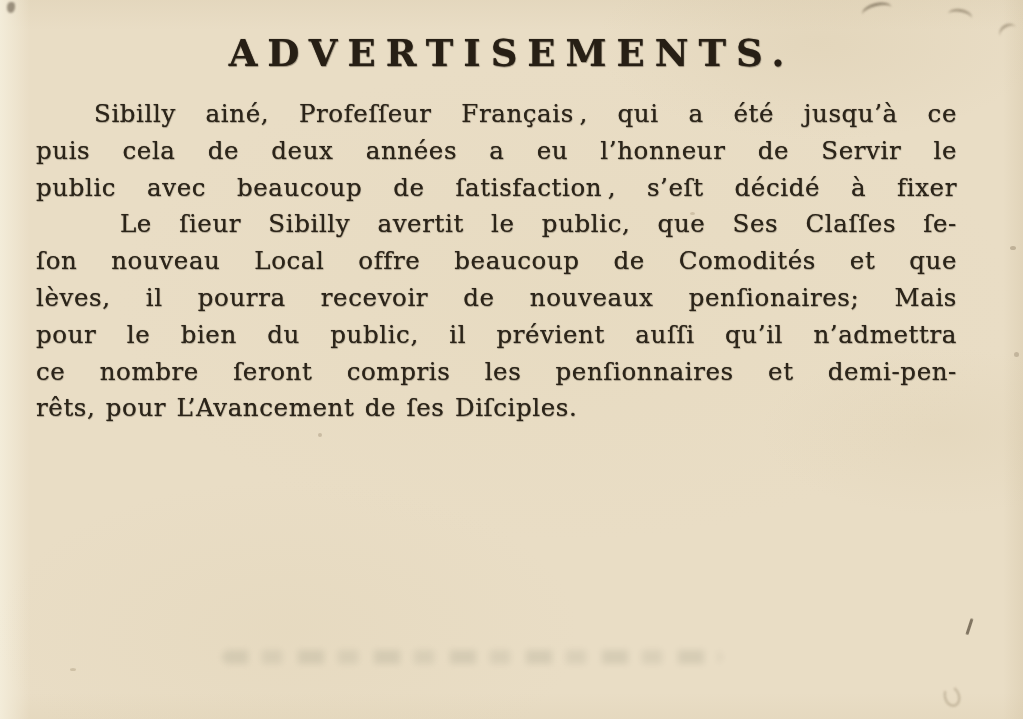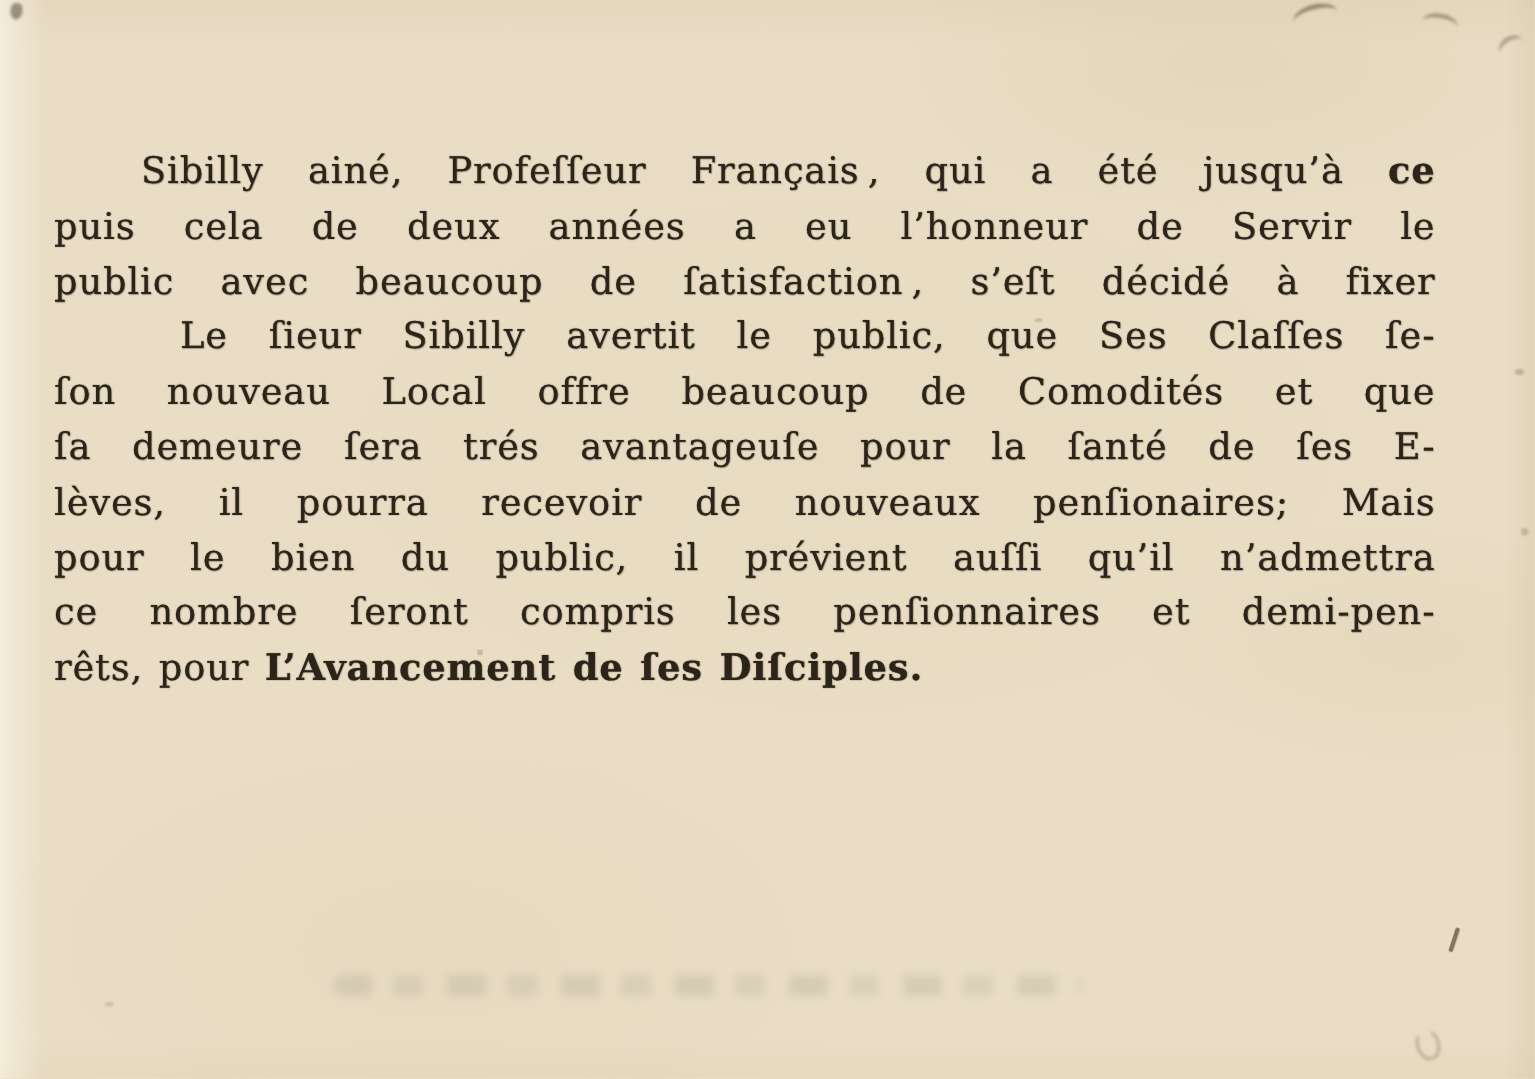--- a/index.html
+++ b/index.html
@@ -33,21 +33,21 @@
     font-size:24.5px; line-height:36.8px;
     letter-spacing:0.6px; word-spacing:2px;
     text-align:justify; text-align-last:justify;
     white-space:normal;
     color:#2b2419;
     text-shadow:0 0 0.8px rgba(43,36,25,0.7), 0.5px 0.6px 0.7px rgba(43,36,25,0.28);
   }
   .line.last { text-align-last:left; }
   .p0 .line.first { text-indent:58px; }
   .p1 .line.first { text-indent:84px; }
-  .b { font-weight:bold; }
+  .b { font-weight:normal; }
 
   
   .ghost-line {
     position:absolute; left:222px; top:650px; width:500px; height:14px;
     border-radius:7px; filter:blur(3px); opacity:0.45;
     background:repeating-linear-gradient(90deg,
       rgba(124,126,106,0.38) 0 26px, rgba(124,126,106,0) 26px 40px,
       rgba(124,126,106,0.30) 40px 60px, rgba(124,126,106,0) 60px 76px);
   }
 
@@ -62,31 +62,31 @@
   .speck-r2 { left:1014px; top:352px; width:5px; height:5px; background:rgba(120,104,78,0.30); border-radius:50%; filter:blur(0.6px); }
   .speck-m1 { left:318px; top:433px; width:4px; height:4px; background:rgba(130,112,82,0.30); border-radius:50%; filter:blur(0.5px); }
   .speck-m2 { left:690px; top:212px; width:5px; height:3px; background:rgba(130,112,82,0.26); border-radius:50%; filter:blur(0.5px); }
   .speck-bl { left:70px; top:668px; width:6px; height:3px; background:rgba(140,122,90,0.28); border-radius:50%; filter:blur(0.7px); }
 </style>
 </head>
 <body>
 
 <div class="page">
 
+  <h1 class="title">ADVERTISEMENTS.</h1>
 
   <div class="body-text" id="body-text">
       <div class="p0">
         <div class="line first"><span>Sibilly ainé, Profeſſeur Français , qui a été jusqu’à </span><span class="b">ce</span></div>
         <div class="line"><span>puis cela de deux années a eu l’honneur de Servir le</span></div>
         <div class="line"><span>public avec beaucoup de ſatisfaction , s’eſt décidé à fixer</span></div>
       </div>
       <div class="p1">
         <div class="line first"><span>Le ſieur Sibilly avertit le public, que Ses Claſſes ſe-</span></div>
         <div class="line"><span>ſon nouveau Local offre beaucoup de Comodités et que</span></div>
-        <div class="line"><span>ſa demeure ſera trés avantageuſe pour la ſanté de ſes E-</span></div>
         <div class="line"><span>lèves, il pourra recevoir de nouveaux penſionaires; Mais</span></div>
         <div class="line"><span>pour le bien du public, il prévient auſſi qu’il n’admettra</span></div>
         <div class="line"><span>ce nombre ſeront compris les penſionnaires et demi-pen-</span></div>
         <div class="line last"><span>rêts, pour </span><span class="b">L’Avancement de ſes Diſciples.</span></div>
       </div>
     </div>
 
   <div class="ghost-line"></div>
 
   <div class="mark smudge-a"></div>

